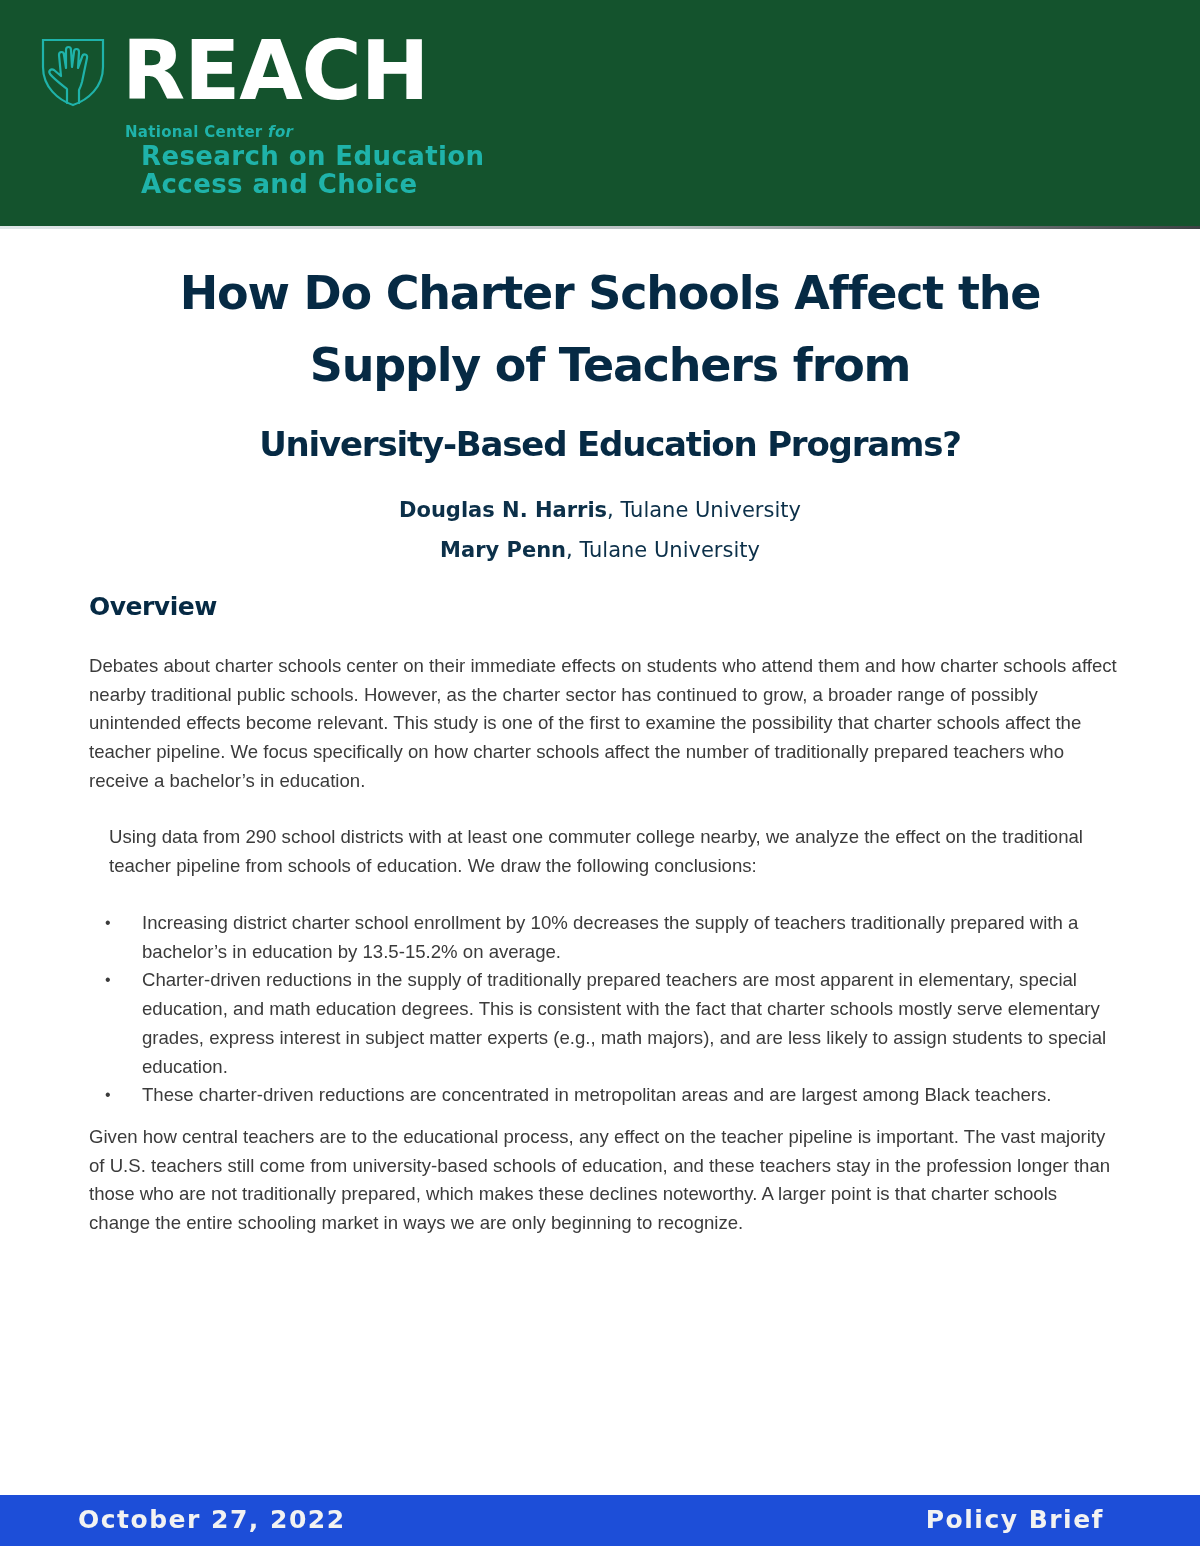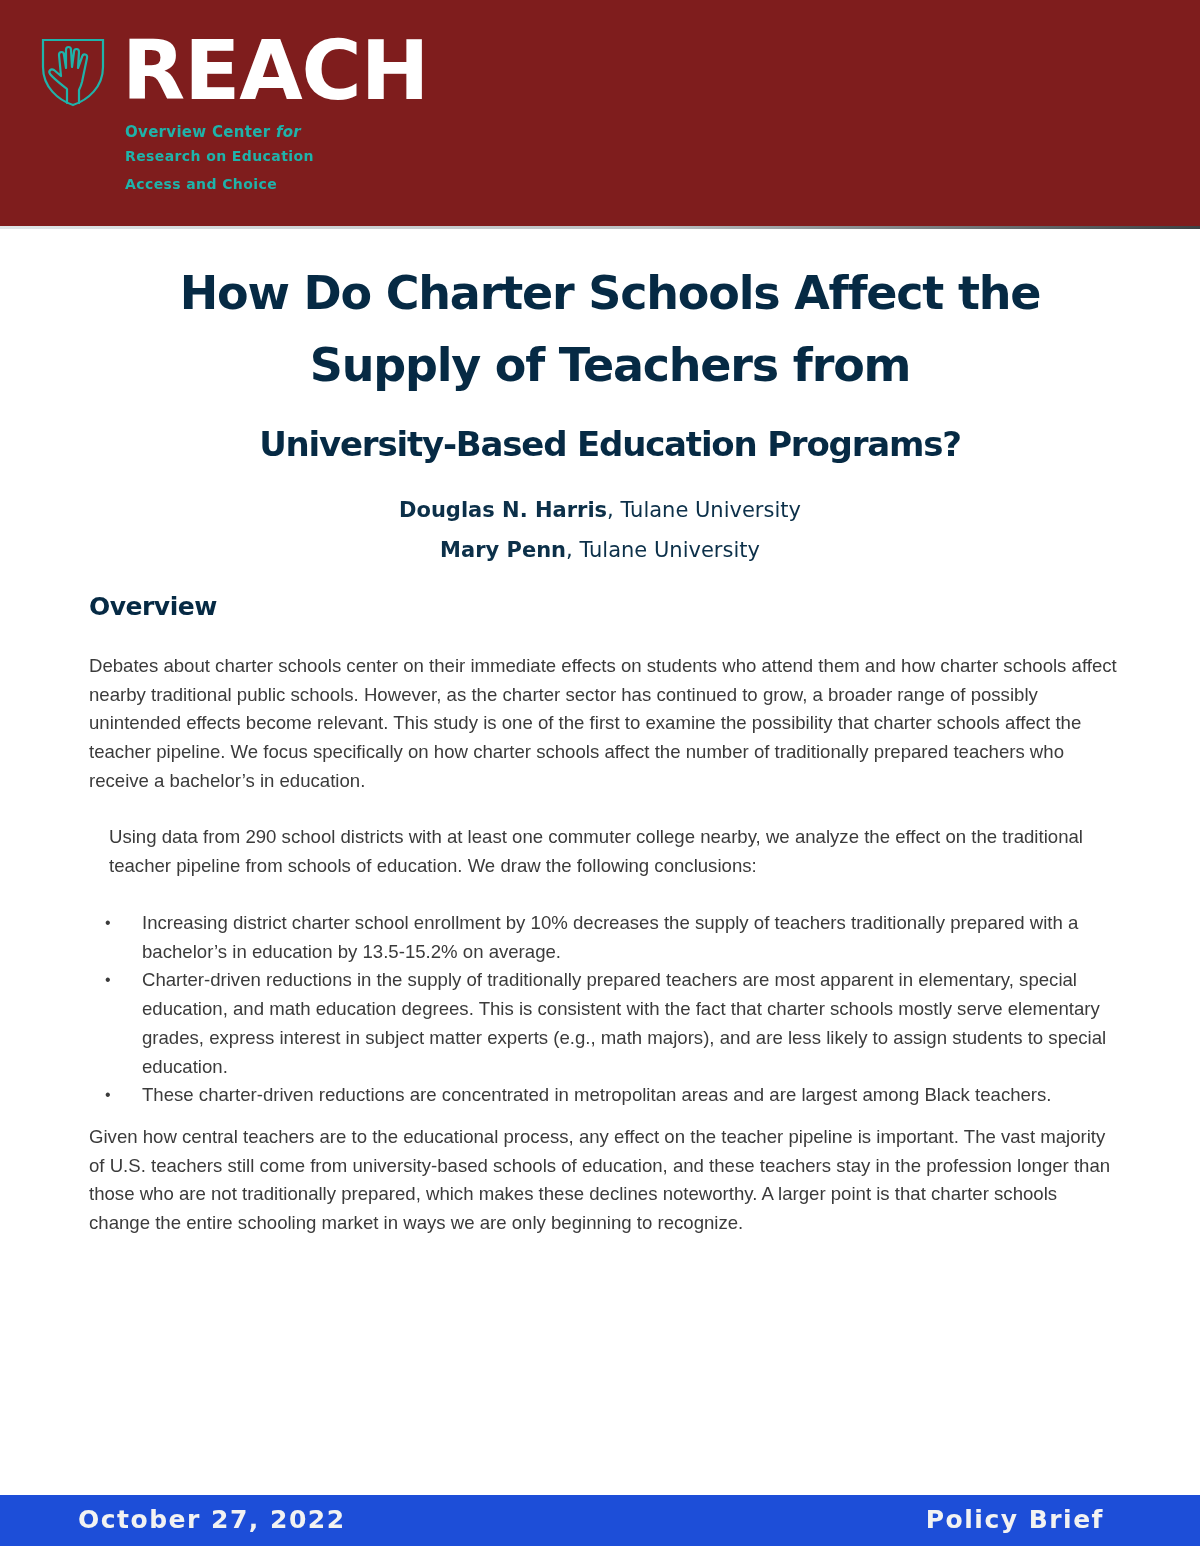--- a/index.html
+++ b/index.html
@@ -14,21 +14,21 @@
       font-family: "Liberation Sans", sans-serif;
       color: #3a3a3a;
     }
 
     
     .header {
       position: absolute;
       left: 0; top: 0;
       width: 1200px;
       height: 226px;
-      background: #7f1d1d;
+      background: #14532d;
     }
     .header-shadow {
       position: absolute;
       left: 0; top: 226px;
       width: 1200px;
       height: 3px;
       background: linear-gradient(to right, #dfe6e8 0%, #b9bfc1 55%, #3d4244 100%);
     }
     .logo-shield {
       position: absolute;
@@ -59,23 +59,24 @@
     .logo-sub .line1 {
       font-size: 15px;
       line-height: 20px;
       letter-spacing: 0.3px;
     }
     .logo-sub .line1 em {
       font-style: italic;
     }
     .logo-sub .line2,
     .logo-sub .line3 {
-      font-size: 14px;
+      font-size: 26px;
       line-height: 28px;
       letter-spacing: 0.4px;
+      margin-left: 16px;
     }
 
     
     .title {
       position: absolute;
       left: 40px;
       top: 257px;
       width: 1140px;
       text-align: center;
       font-family: "DejaVu Sans", sans-serif;
@@ -201,21 +202,21 @@
   <svg class="logo-shield" viewBox="0 0 66 70" xmlns="http://www.w3.org/2000/svg">
     <path d="M3 3 H63 V30 C63 50 48 63 33 68 C18 63 3 50 3 30 Z" fill="none" stroke="#1fb3aa" stroke-width="2.2"></path>
     <path d="M27 66 L27 52 C22 48 14 42 10 37 C8 34 11 31 14 33 L21 39
              L19 18 C19 14 24 14 24 18 L26 31
              L26 13 C26 9 31 9 31 13 L32 30
              L34 15 C34 11 39 11 39 15 L38 31
              L42 20 C43 16 48 17 47 21 L42 45 C41 49 40 51 39 53 L39 66" fill="none" stroke="#1fb3aa" stroke-width="2.2" stroke-linejoin="round" stroke-linecap="round"></path>
   </svg>
   <div class="logo-word">REACH</div>
   <div class="logo-sub">
-    <div class="line1"><span>Overview Center </span><em>for</em></div>
+    <div class="line1"><span>National Center </span><em>for</em></div>
     <div class="line2">Research on Education</div>
     <div class="line3">Access and Choice</div>
   </div>
 </div>
 <div class="header-shadow"></div>
 
 <h1 class="title">
   <span class="tline">How Do Charter Schools Affect the</span>
   <span class="tline">Supply of Teachers from</span>
   <span class="tline last">University-Based Education Programs?</span>

